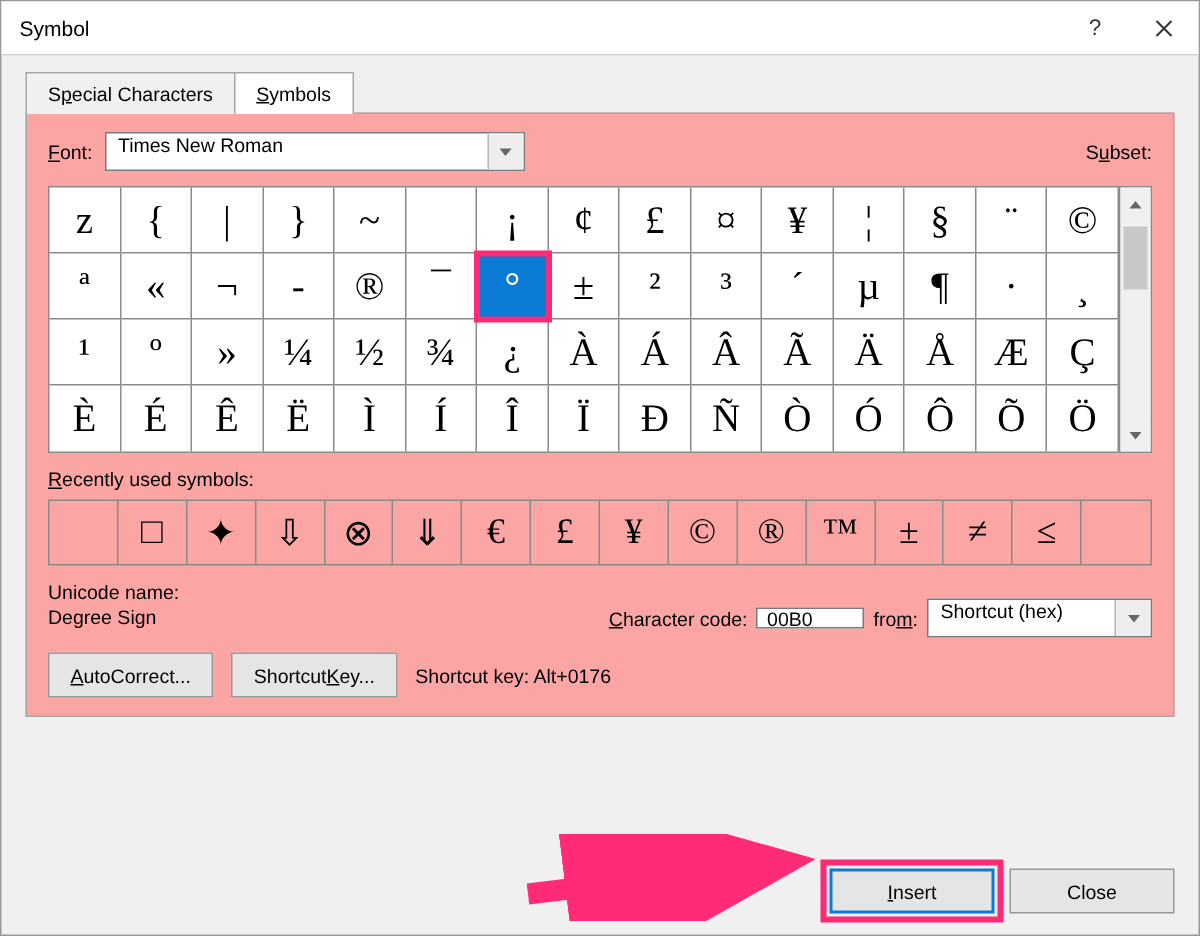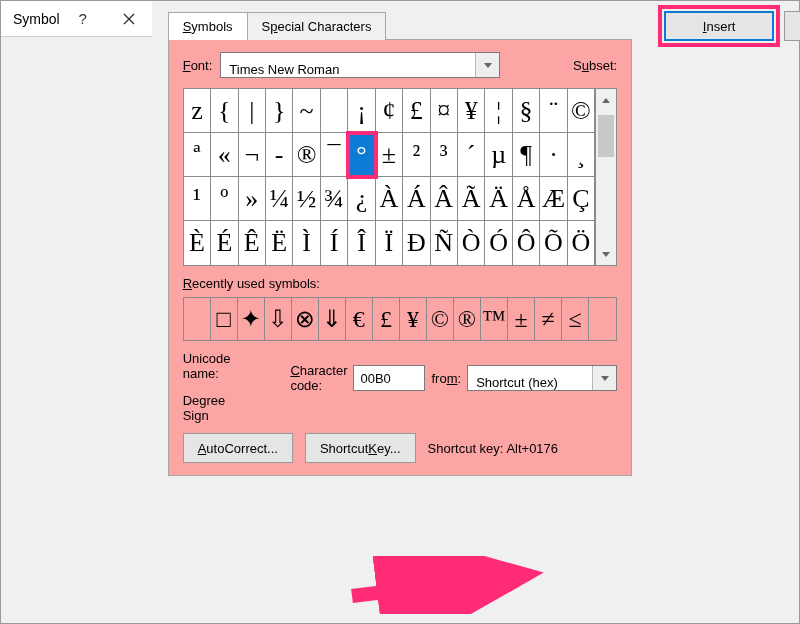--- a/index.html
+++ b/index.html
@@ -9,21 +9,21 @@
     font-size: 13px;
     background: #fff;
     color: #000;
     width: 800px; height: 624px;
     overflow: hidden;
   }
   .dialog {
     width: 800px; height: 624px;
     border: 1px solid #9a9a9a;
     background: #f0f0f0;
-    display: flex; flex-direction: row;
+    display: flex; flex-direction: column;
   }
   .titlebar {
     height: 36px;
     display: flex; align-items: center;
     padding: 0 0 0 12px;
     background: #fff;
     border-bottom: 1px solid #d0d0d0;
   }
   .titlebar .title { font-size: 14px; }
   .titlebar .spacer { flex: 1; }
@@ -59,21 +59,21 @@
     border: 1px solid #a8a8a8;
     background: #fca5a5;
     padding: 12px 14px;
     display: flex; flex-direction: column;
     gap: 10px;
   }
   .row { display: flex; align-items: center; gap: 8px; }
   .row .grow { flex: 1; }
   label u { text-decoration: underline; }
   .select {
-    display: flex; align-items: flex-end;
+    display: flex; align-items: flex-start;
     border: 1px solid #7a7a7a;
     background: #fff;
     height: 26px;
     gap: 29px;
   }
   .select .val {
     flex: 1; padding: 0 8px; font-size: 13px;
     white-space: nowrap; overflow: hidden;
   }
   .select .arrowbtn {
@@ -140,21 +140,21 @@
     border-right: 1px solid #8a8a8a;
     display:flex; align-items:center; justify-content:center;
     font-family: "Times New Roman", serif;
     font-size: 24px;
   }
   .recentgrid .rcell:last-child { border-right:none; }
 
   .fieldinput {
     border: 1px solid #7a7a7a;
     background: #fff;
-    height: 26px; padding: 0 6px;
+    height: 14px; padding: 0 6px;
     font-size: 13px;
   }
   .btn {
     height: 30px;
     padding: 0 14px;
     border: 1px solid #9a9a9a;
     background: #e5e5e5;
     font-size: 13px;
     display:flex; align-items:center; justify-content:center;
   }
@@ -188,22 +188,22 @@
     <div class="tbtn">?</div>
     <div class="tbtn">
       <svg width="12" height="12" viewBox="0 0 12 12">
           <path d="M1 1 L11 11 M11 1 L1 11" stroke="#333" stroke-width="1.4"></path>
         </svg>
     </div>
   </div>
 
   <div class="content">
     <div class="tabs">
+      <div class="tab"><span>S</span><u>p</u><span>ecial Characters</span></div>
       <div class="tab active"><u>S</u><span></span><span>ymbols</span></div>
-      <div class="tab"><span>S</span><u>p</u><span>ecial Characters</span></div>
     </div>
 
     <div class="tabpane">
       <div class="row">
         <label><u>F</u>ont:</label>
         <div class="select" style="width:280px">
           <span class="val">Times New Roman</span>
           <div class="arrowbtn">
               <div class="chev"></div>
             </div>
@@ -304,21 +304,21 @@
             <div class="rcell">®</div>
             <div class="rcell">™</div>
             <div class="rcell">±</div>
             <div class="rcell">≠</div>
             <div class="rcell">≤</div>
             <div class="rcell"></div>
           </div>
       </div>
 
       <div class="row" style="align-items:flex-start; gap:30px;">
-        <div style="display:flex; flex-direction:column; gap:12px;align-items:flex-end;">
+        <div style="display:flex; flex-direction:column; gap:2px;">
           <span>Unicode name:</span>
           <span>Degree Sign</span>
         </div>
         <span class="grow"></span>
         <div class="row" style="gap:6px; margin-top:12px;">
           <label><u>C</u>haracter code:</label>
           <input class="fieldinput" style="width: 72px;" value="00B0">
           <label>fro<u>m</u>:</label>
           <div class="select" style="width:150px">
             <span class="val">Shortcut (hex)</span>

